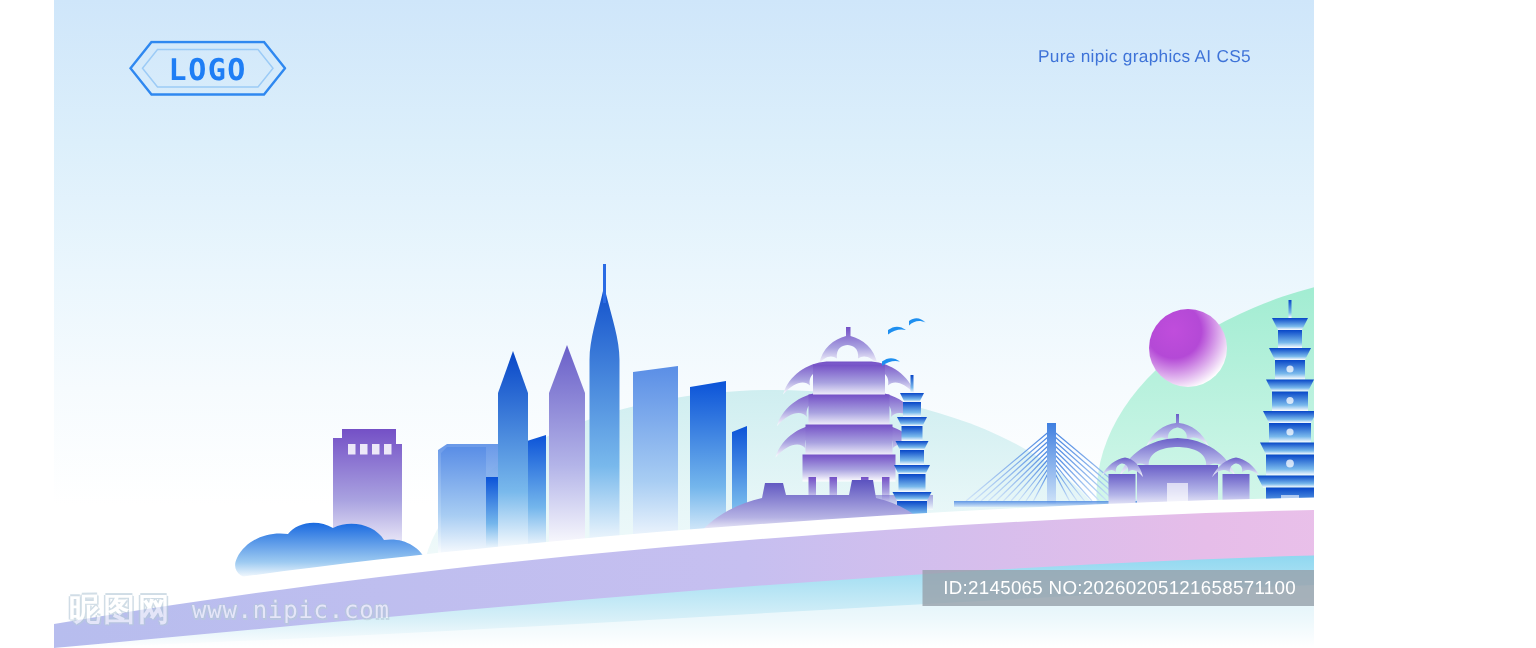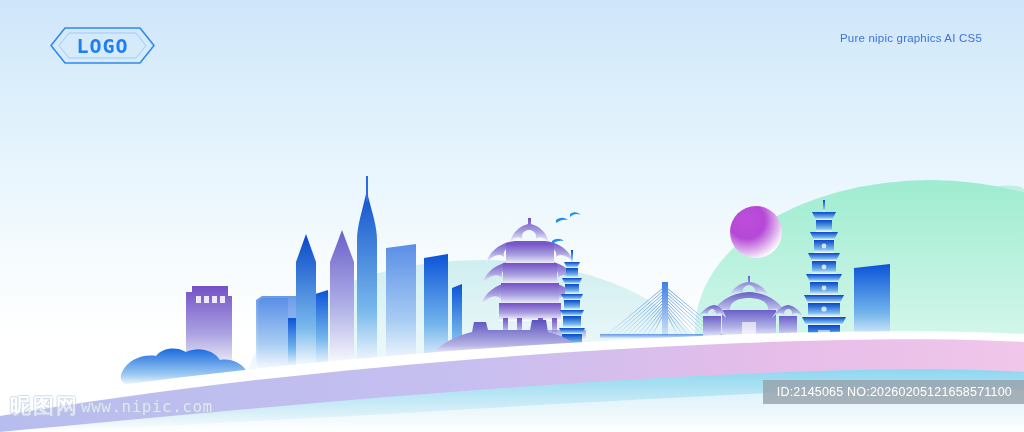--- a/index.html
+++ b/index.html
@@ -1,22 +1,23 @@
 <!DOCTYPE html>
 <html><head>
 <meta charset="utf-8">
 <style>
   html,body{margin:0;padding:0;background:#fff;}
   body{font-family:"Liberation Sans","DejaVu Sans",sans-serif;}
 
   #poster{
     position:relative;
-    width:1024px;height:432px;
+    width:840px;height:432px;
     overflow:hidden;
     background:linear-gradient(180deg,#cfe6fa 0%,#dceffb 22%,#eaf6fd 42%,#f6fbfe 60%,#ffffff 78%,#ffffff 100%);
+    margin-left:36px;
   }
 
   
   .scene{position:absolute;inset:0;}
   .scene svg{position:absolute;left:0;top:0;width:1024px;height:432px;}
 
   
   .logo-badge{
     position:absolute;left:50px;top:27px;
     width:105px;height:37px;
@@ -45,21 +46,21 @@
   }
   .sub-title{
     margin-top:7px;
     font-size:16.5px;font-weight:700;color:#2e6ae8;
     letter-spacing:.6px;white-space:nowrap;
   }
 
   
   .watermark{
     position:absolute;left:10px;bottom:12px;
-    display:flex;align-items:center;gap:2px;
+    display:flex;align-items:center;gap:13px;
     opacity:.62;pointer-events:none;
   }
   .wm-cn{
     font-size:21px;font-weight:700;color:#ffffff;
     text-shadow:0 0 1px #9fb7c9,1px 1px 0 #b9ccda,-1px 0 0 #b9ccda,0 -1px 0 #b9ccda,0 1px 0 #b9ccda;
     letter-spacing:2px;
   }
   .wm-url{
     font-family:"DejaVu Sans Mono","Liberation Mono",monospace;
     font-size:16px;font-weight:400;color:#ffffff;

